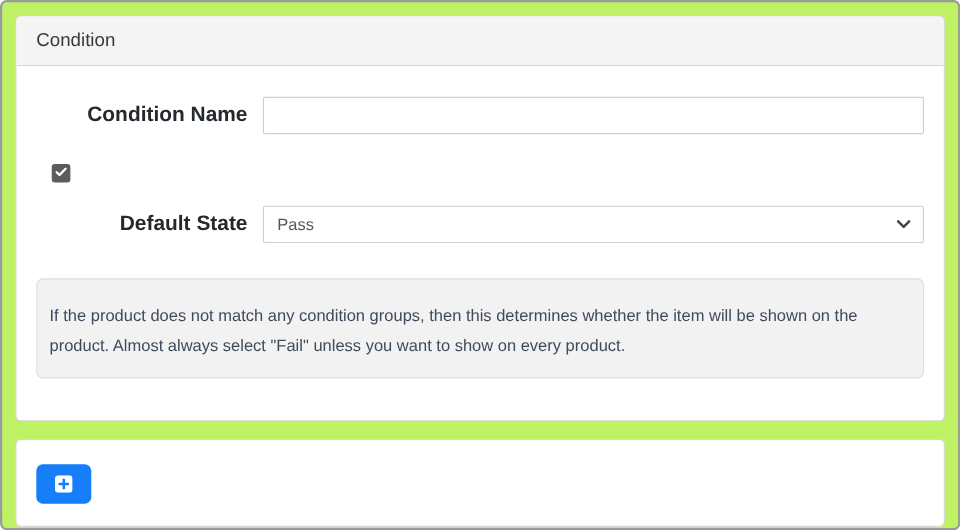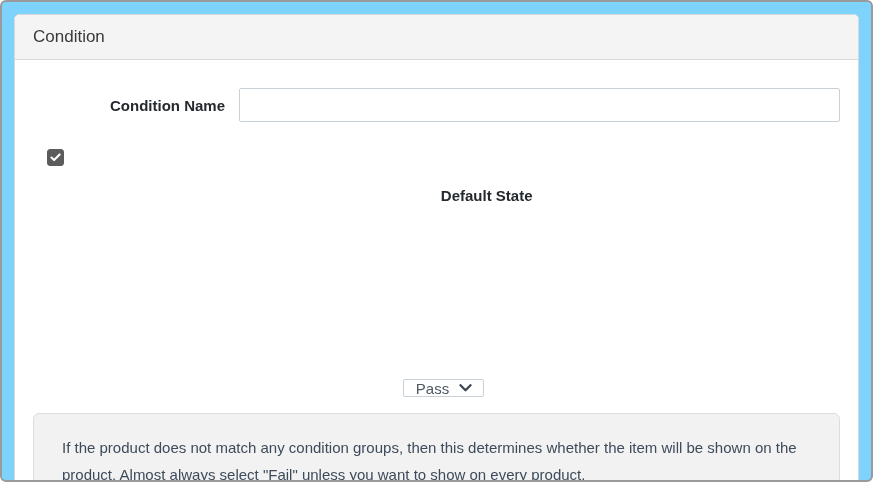--- a/index.html
+++ b/index.html
@@ -5,21 +5,21 @@
   * { box-sizing: border-box; margin: 0; padding: 0; }
   html, body { width: 873px; height: 482px; }
   body {
     font-family: "Liberation Sans", "DejaVu Sans", sans-serif;
     background: #fff;
   }
   .frame {
     width: 873px; height: 482px;
     border: 2px solid var(--frame_border, #9a9a9a);
     border-radius: 6px;
-    background: #7dd3fc;
+    background: #bef264;
     padding: 12px;
     overflow: hidden;
   }
   .card {
     border: 1px solid var(--card_border, #d8d8d8);
     border-radius: 5px;
     background: #fff;
   }
   .card + .card { margin-top: 16px; }
   .card-header {
@@ -34,33 +34,33 @@
   .card-body.slim { padding: 22px 18px 20px; }
 
   .form-row {
     display: flex;
     align-items: center;
   }
   .form-row .label-col {
     width: 192px;
     flex: 0 0 192px;
     text-align: right;
-    font-size: 15px;
+    font-size: 19px;
     font-weight: 700;
     color: #24292e;
     padding-right: 0;
   }
   .form-row .control-col {
     flex: 1;
     margin-left: 14px;
     position: relative;
   }
   .row-name { margin-bottom: 26px; }
   .row-active { margin-bottom: 21px; }
-  .row-state { margin-bottom: 16px; flex-direction: column; }
+  .row-state { margin-bottom: 32px; }
 
   .text-input {
     width: 100%;
     height: 34px;
     border: 1px solid var(--input_border, #c9d0d6);
     border-radius: 2px;
     background: #fff;
     font-family: "Liberation Sans", "DejaVu Sans", sans-serif;
     font-size: 15px;
     color: #4e5862;
@@ -78,44 +78,45 @@
     justify-content: center;
     cursor: pointer;
   }
   .checkbox.checked {
     background: var(--checkbox_fill, #5c5c5c);
     border-color: var(--checkbox_fill, #5c5c5c);
   }
 
   .select {
     width: 100%;
-    height: 18px;
+    height: 34px;
     border: 1px solid var(--input_border, #c9d0d6);
     border-radius: 2px;
     background: #fff;
     display: flex;
+    align-items: center;
     font-size: 15px;
     color: #4e5862;
     padding: 0 34px 0 12px;
     cursor: pointer;
     position: relative;
   }
   .select .chevron {
     position: absolute;
     right: 11px;
     top: 50%;
     transform: translateY(-50%);
     display: inline-flex;
   }
 
   .help-box {
     background: var(--help_bg, #f2f2f2);
     border: 1px solid #dddddd;
     border-radius: 6px;
-    padding: 21px 28px 15px;
+    padding: 21px 11px 15px;
     margin-bottom: 20px;
   }
   .help-box p {
     font-size: 15px;
     line-height: 1.78;
     color: #3e4b5b;
     max-width: 760px;
   }
 
   .btn-primary {

